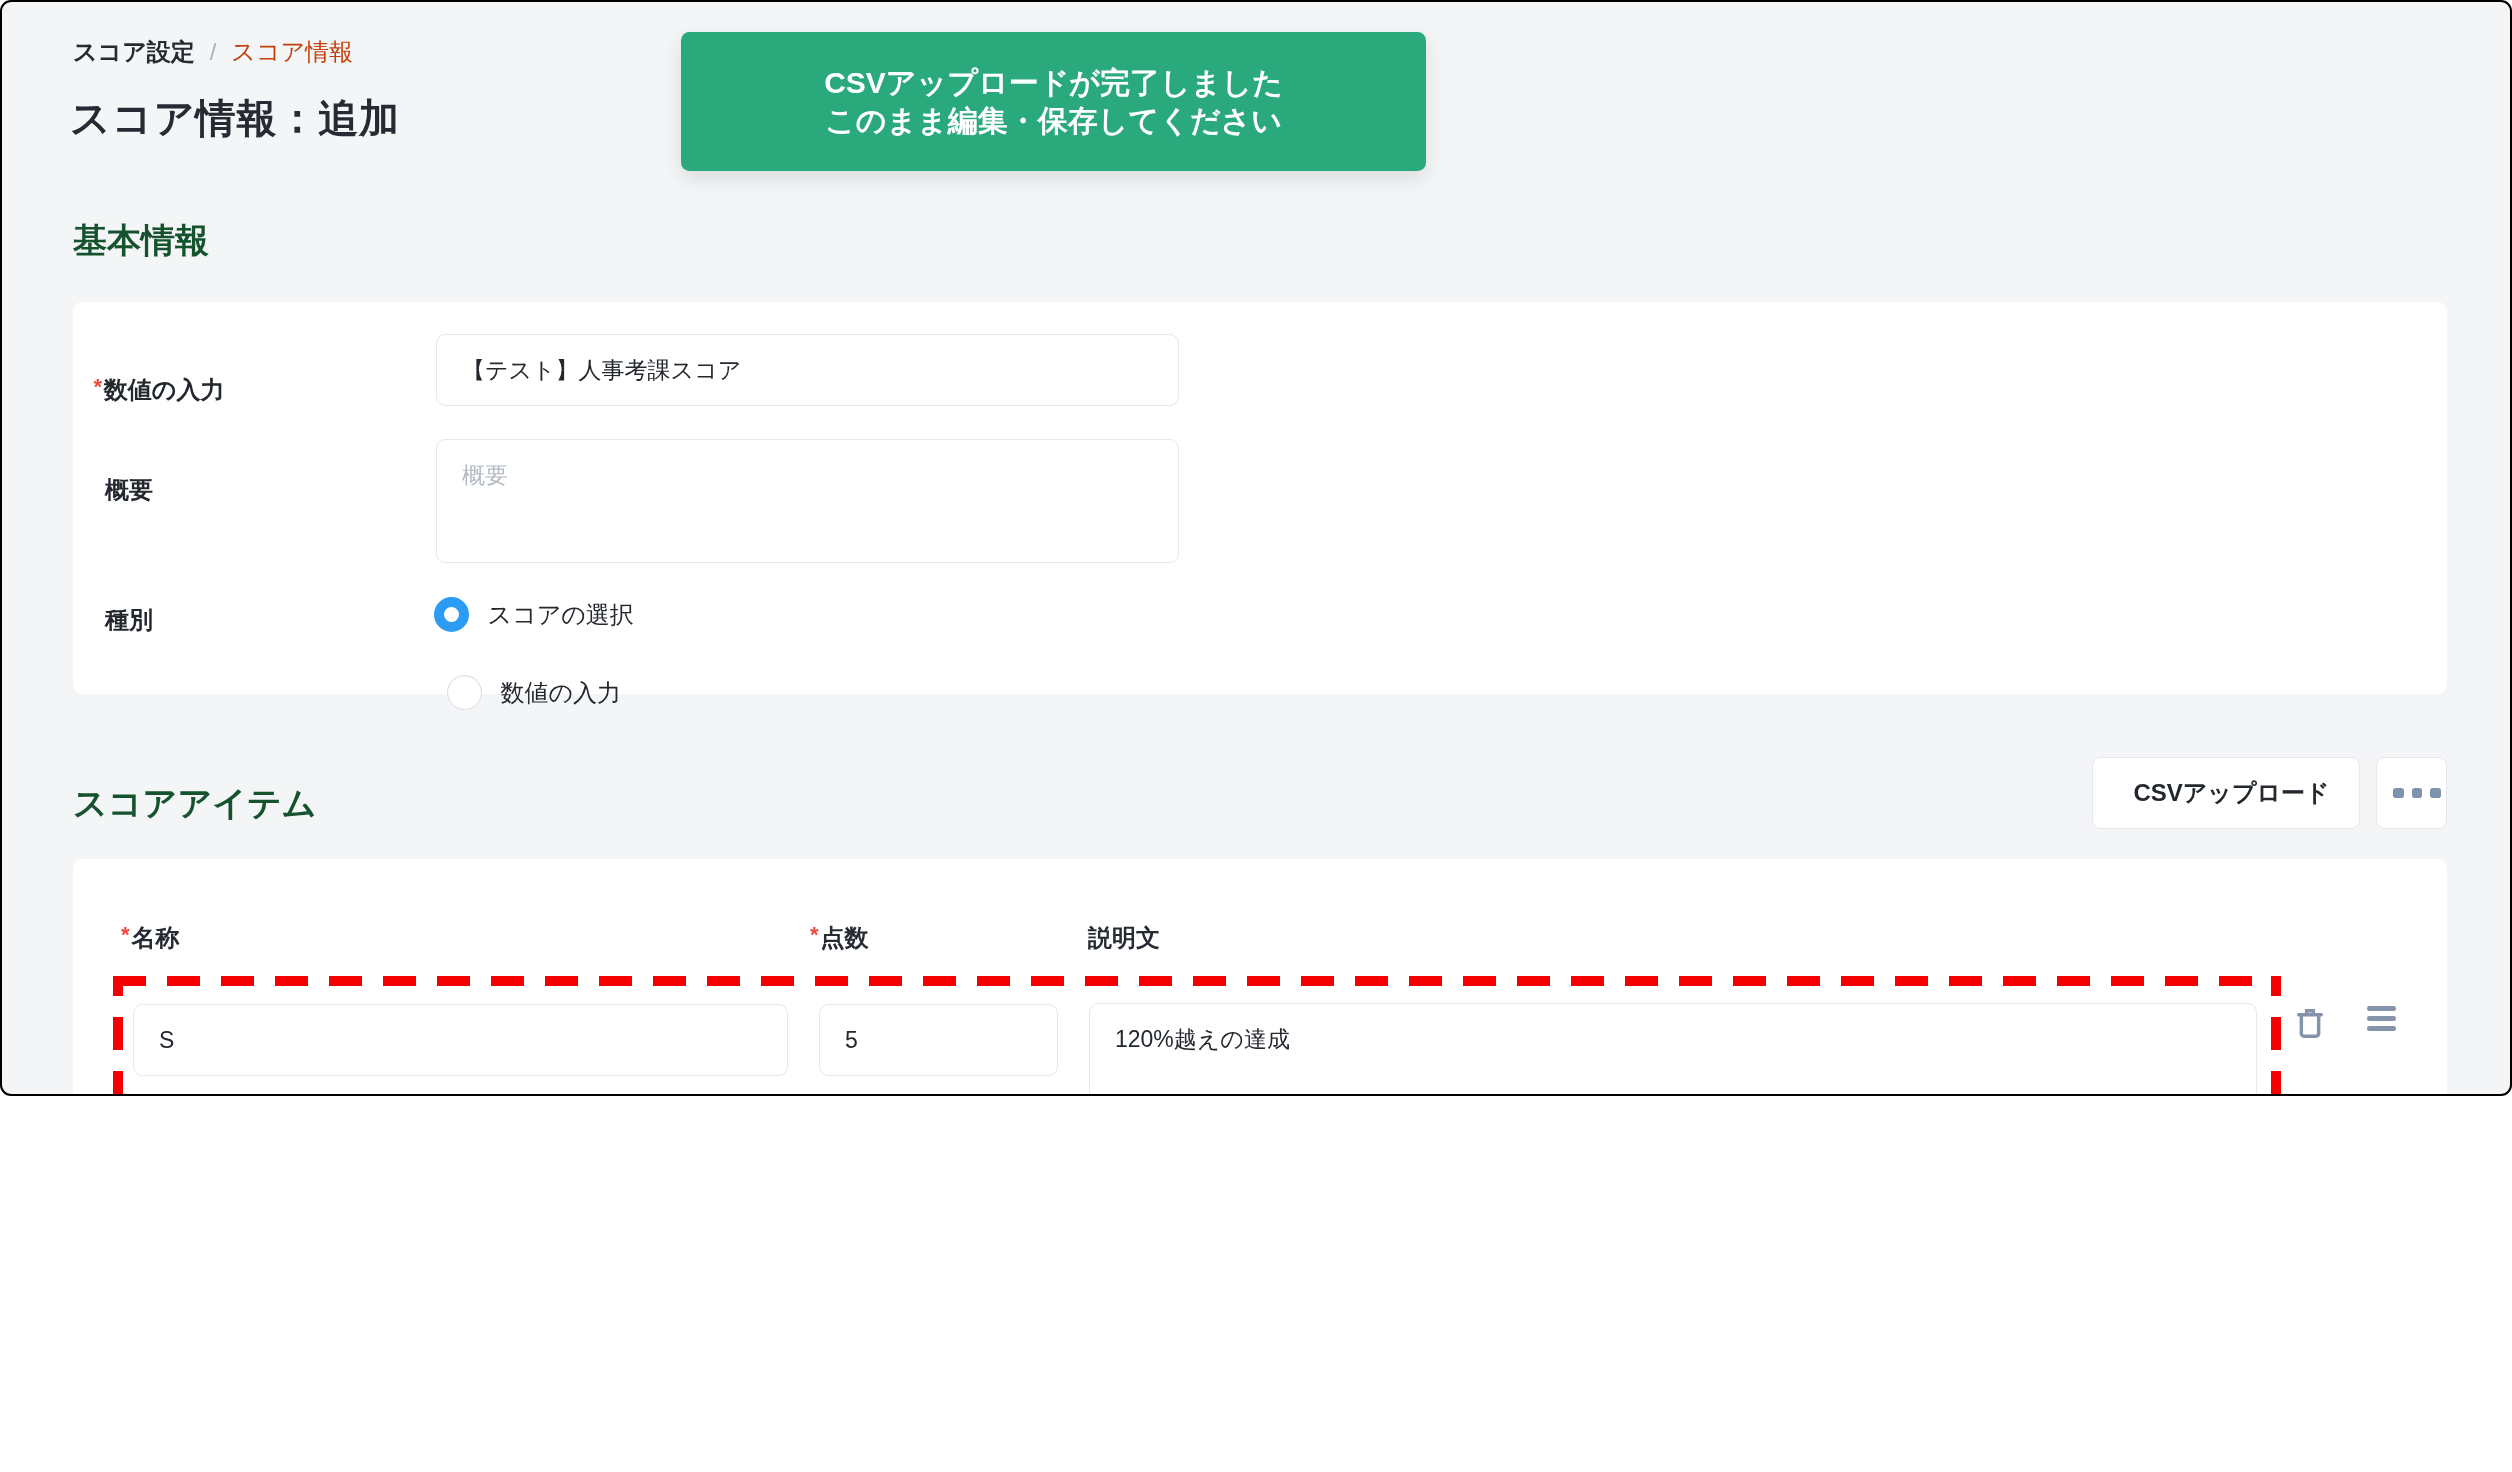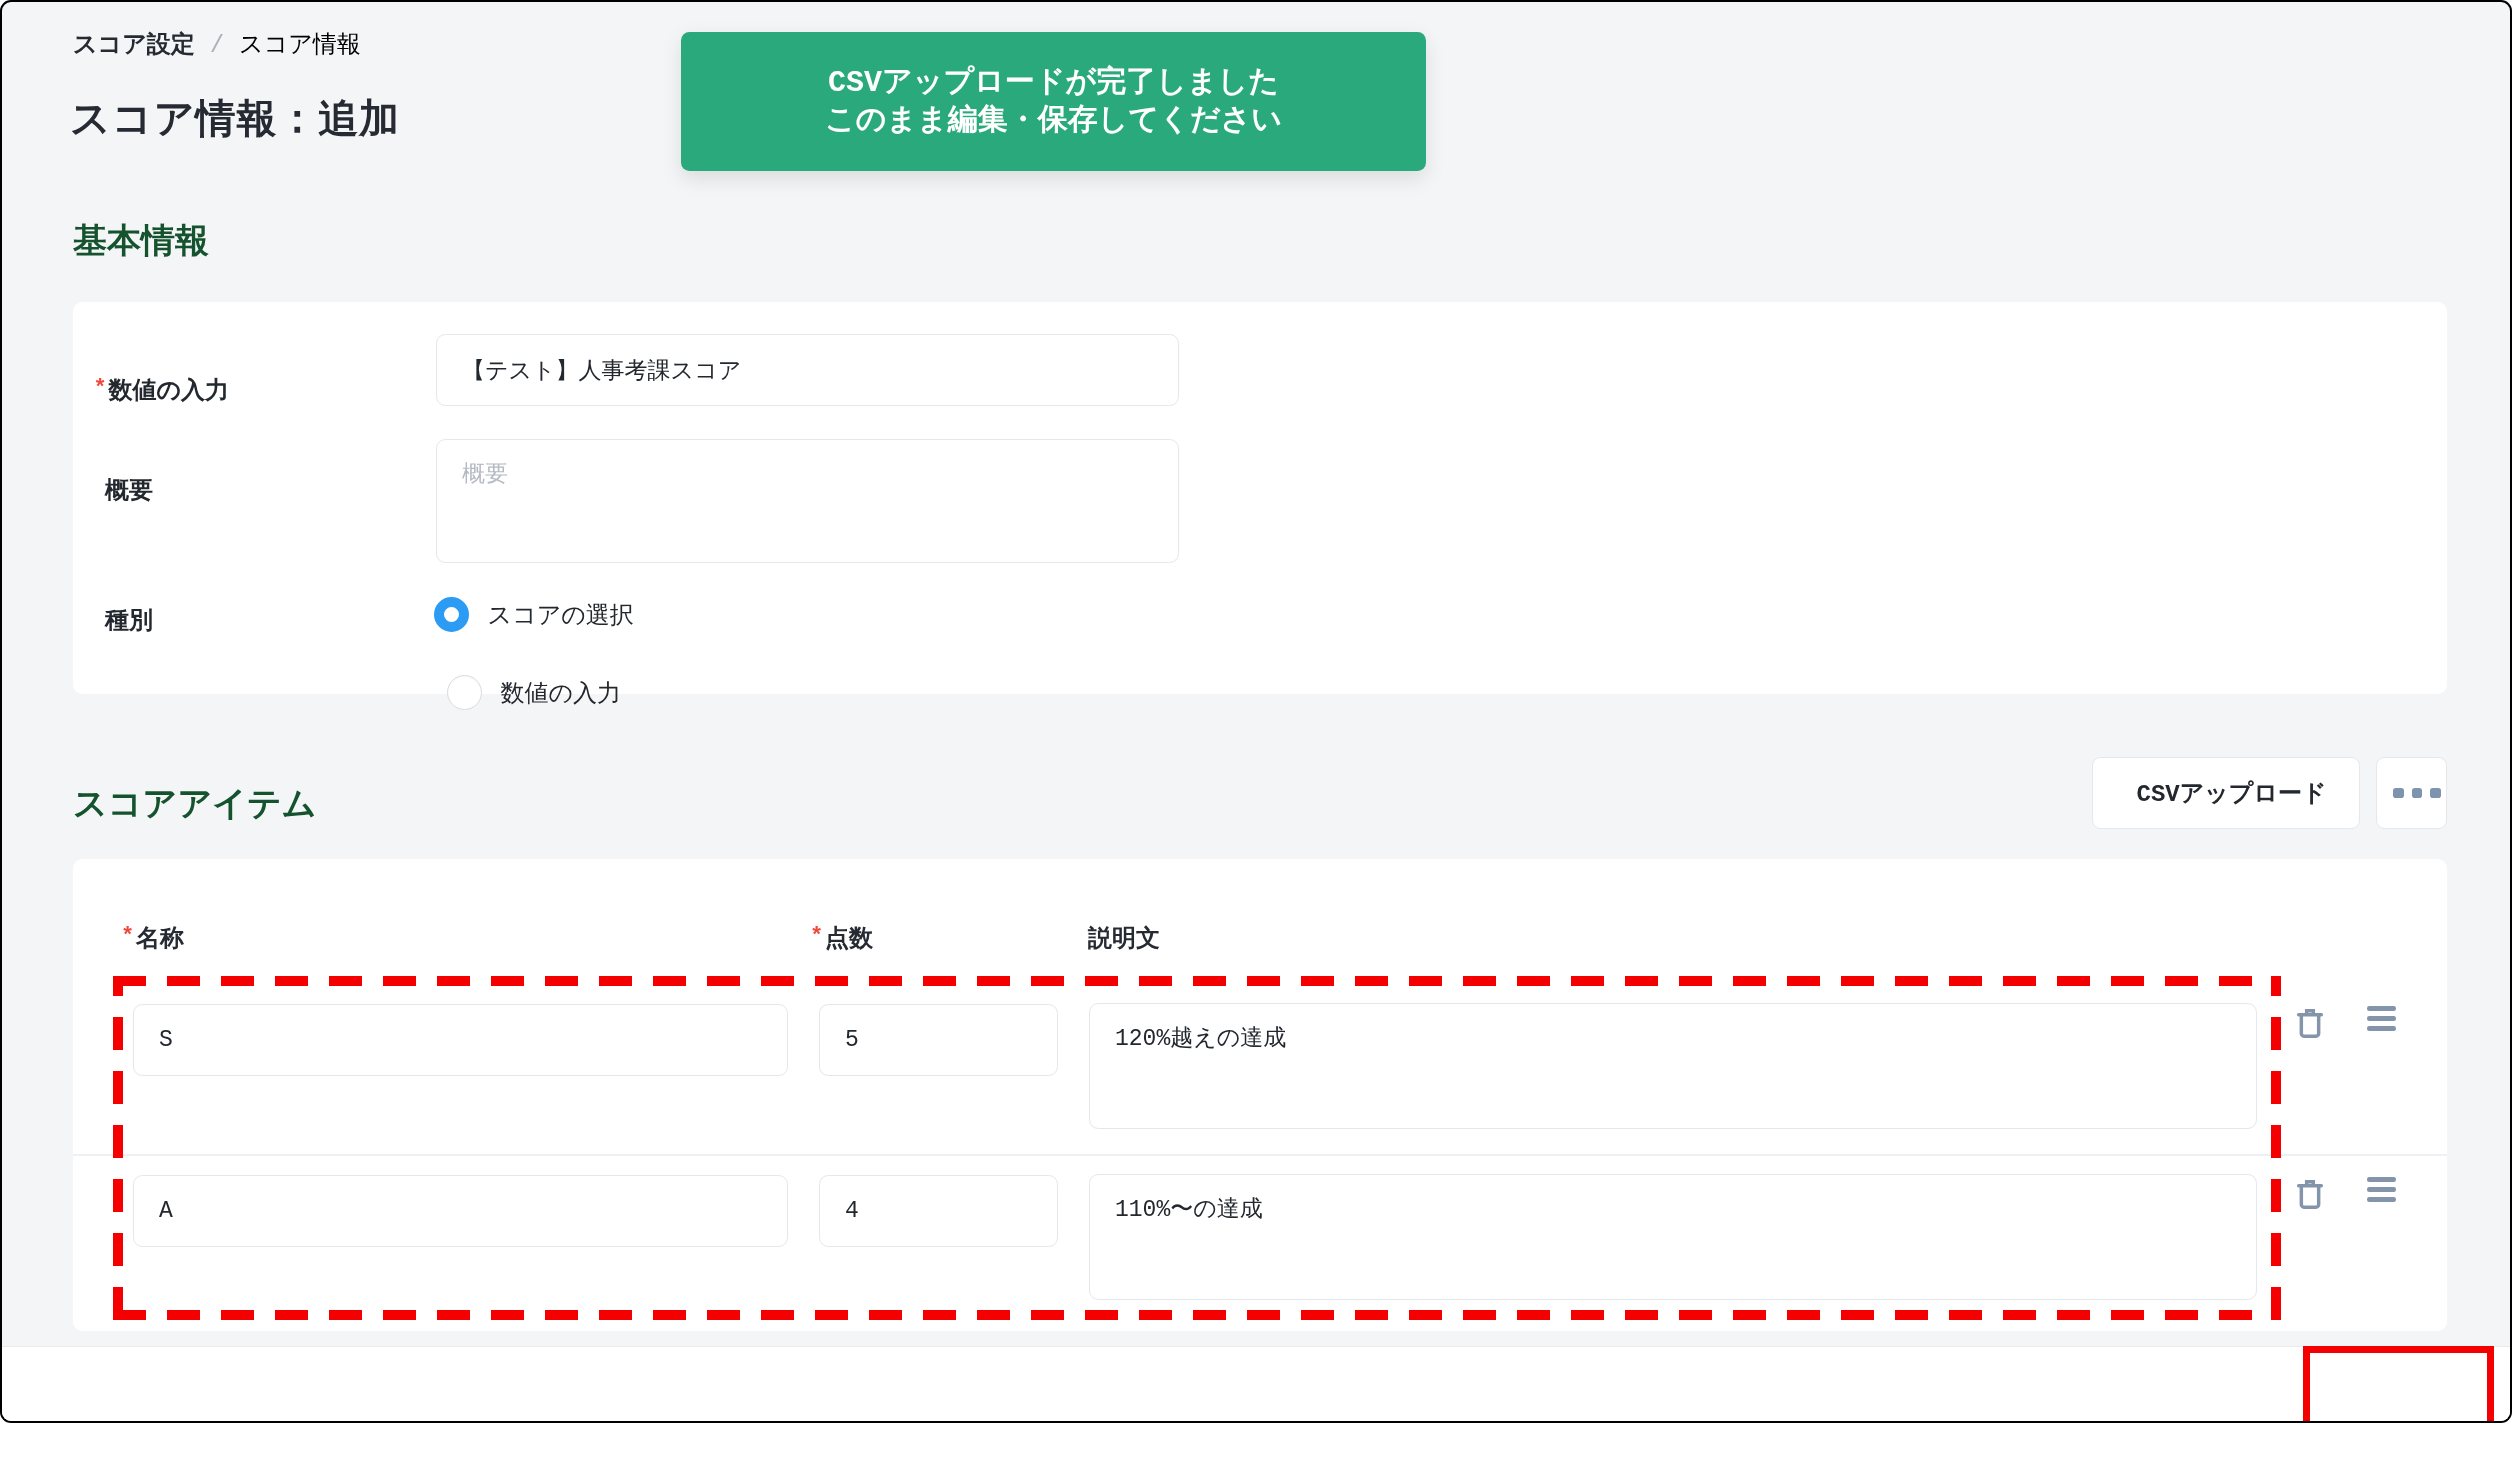--- a/index.html
+++ b/index.html
@@ -1,31 +1,31 @@
 <!DOCTYPE html>
 <html style="font-size:15px"><head>
 <meta charset="utf-8">
 <style>
   html,body{margin:0;padding:0;background:#fff;}
   *{box-sizing:border-box;}
   #app{
     position:relative;
-    width:2512px;height:1423px;
+    width:2512px;height:1096px;
     background:#f4f5f7;
     border:2.8px solid #000;
     border-radius:11px;
     overflow:hidden;
-    font-family:Liberation Mono, monospace;
+    font-family:Liberation Sans, sans-serif;
     color:#262b33;
   }
   
   .breadcrumb{position:absolute;left:71px;top:26px;font-size:24px;display:flex;gap:15px;align-items:baseline;}
   .crumb-root{font-weight:bold;color:#262b33;}
   .crumb-sep{color:#aab1ba;}
-  .crumb-current{color:#000000;}
+  .crumb-current{color:#c2410c;margin-top:8px;}
   .page-title{position:absolute;left:68px;top:89px;font-size:40px;font-weight:bold;letter-spacing:0.9px;}
   
   .toast{
     position:absolute;left:679px;top:30px;width:745px;height:139px;
     background:#2aa97d;border-radius:8.4px;
     display:flex;flex-direction:column;align-items:center;justify-content:center;
     color:#fff;font-size:30px;font-weight:bold;line-height:38px;
     box-shadow:0 7.4px 20.4px rgba(0,0,0,.10);
     text-align:center;
   }

